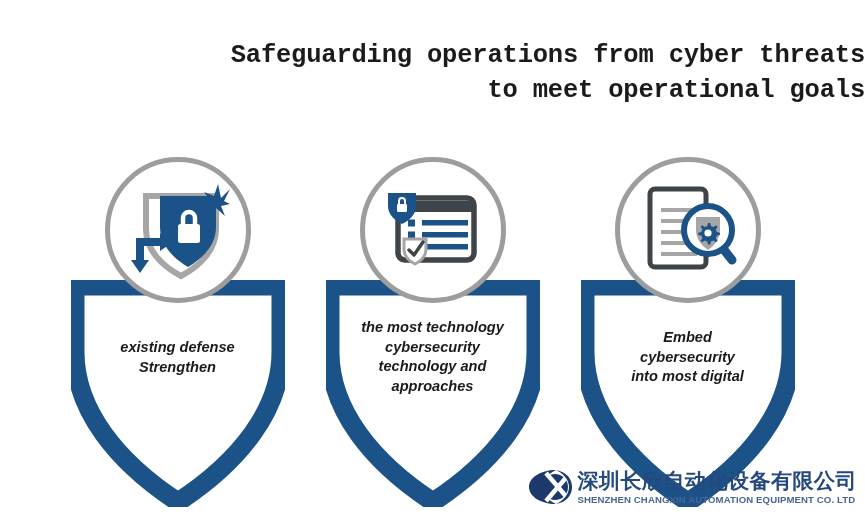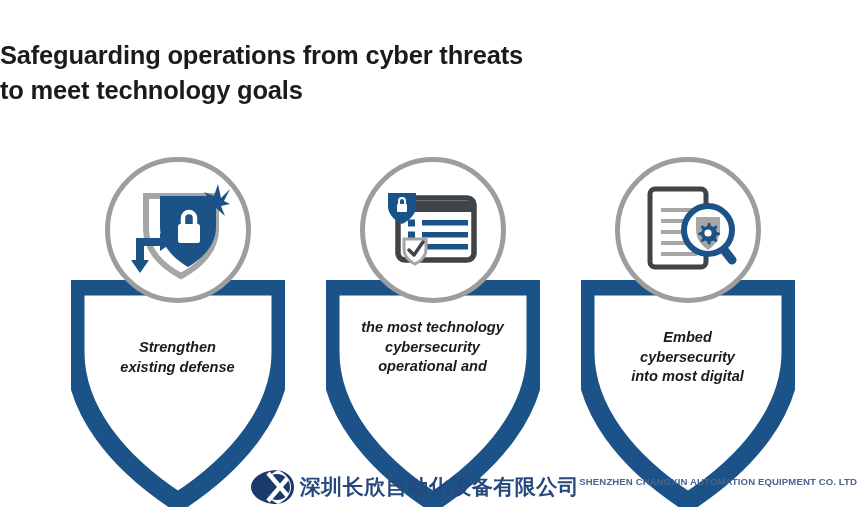--- a/index.html
+++ b/index.html
@@ -15,26 +15,27 @@
     font-family: "Liberation Sans", sans-serif;
     color: #1a1a1a;
   }
 
   
   .title {
     position: absolute;
     top: 38px;
     left: 0;
     width: 865px;
-    text-align: left;
+    text-align: right;
     font-size: 25.5px;
     font-weight: bold;
     line-height: 35px;
     letter-spacing: -0.2px;
     color: #1b1b1b;
+    font-family: Liberation Mono, monospace;
   }
   .title .line { display: block; }
 
   
   .cards {
     position: absolute;
     top: 157px;
     left: 0;
     width: 865px;
     height: 350px;
@@ -101,21 +102,21 @@
     position: absolute;
     right: 8px;
     bottom: 4px;
     height: 50px;
     display: flex;
     align-items: center;
     z-index: 6;
   }
   .logo-mark { width: 46px; height: 42px; margin-right: 6px; }
   .logo-mark svg { display: block; }
-  .logo-text { display: flex; flex-direction: row; justify-content: center; }
+  .logo-text { display: flex; flex-direction: column; justify-content: center; }
   .logo-cn {
     font-size: 21px;
     font-weight: bold;
     color: #25497d;
     letter-spacing: 0.5px;
     line-height: 24px;
   }
   .logo-en {
     font-size: 9.6px;
     font-weight: bold;
@@ -123,21 +124,21 @@
     letter-spacing: 0.1px;
     line-height: 12px;
     margin-top: 1px;
   }
 </style>
 </head>
 <body>
 
 <div class="title">
   <span class="line">Safeguarding operations from cyber threats</span>
-  <span class="line">to meet technology goals</span>
+  <span class="line">to meet operational goals</span>
 </div>
 
 <div class="cards">
 
   <div class="card card1">
     <div class="shield-wrap">
       <svg viewBox="0 0 214 227" xmlns="http://www.w3.org/2000/svg">
         <path d="M4 6 L4 72 C4 130 46 182 107 222 C168 182 210 130 210 72 L210 6 Z" fill="none" stroke="#1b5288" stroke-width="19" stroke-linejoin="miter"></path>
       </svg>
     </div>
@@ -151,22 +152,22 @@
         <rect x="52" y="44" width="22" height="19" rx="2.5" fill="#ffffff"></rect>
 
         <path d="M57 44 L57 38 A6 6 0 0 1 69 38 L69 44" fill="none" stroke="#ffffff" stroke-width="4.5"></path>
 
         <path d="M8 58 L34 58 L34 53 L47 62 L34 71 L34 66 L18 66 L18 80 L23 80 L14 93 L5 80 L10 80 L10 58 Z" fill="#1b5288"></path>
 
         <path d="M92 4 L95 18 L104 9 L98 21 L104 24 L95 26 L99 36 L90 28 L86 38 L85 26 L76 28 L84 20 L78 12 L88 16 Z" fill="#1b5288"></path>
       </svg>
     </div>
     <div class="card-text">
+      <span class="tline">existing defense</span>
       <span class="tline">Strengthen</span>
-      <span class="tline">existing defense</span>
     </div>
   </div>
 
   <div class="card card2">
     <div class="shield-wrap">
       <svg viewBox="0 0 214 227" xmlns="http://www.w3.org/2000/svg">
         <path d="M4 6 L4 72 C4 130 46 182 107 222 C168 182 210 130 210 72 L210 6 Z" fill="none" stroke="#1b5288" stroke-width="19" stroke-linejoin="miter"></path>
       </svg>
     </div>
     <div class="circle">
@@ -187,21 +188,22 @@
         <rect x="13" y="17" width="10" height="8" rx="1.2" fill="#ffffff"></rect>
         <path d="M15 17 L15 14 A3 3 0 0 1 21 14 L21 17" fill="none" stroke="#ffffff" stroke-width="2"></path>
 
         <path d="M20 52 L20 62 C20 69 25 74 31 77 C37 74 42 69 42 62 L42 52 Z" fill="#ffffff" stroke="#a6a6a6" stroke-width="3"></path>
         <path d="M25 63 L30 68 L39 55" fill="none" stroke="#3f4448" stroke-width="3.4" stroke-linecap="round" stroke-linejoin="round"></path>
       </svg>
     </div>
     <div class="card-text">
       <span class="tline">the most technology</span>
       <span class="tline">cybersecurity</span>
-      <span class="tline">operational and</span>
+      <span class="tline">technology and</span>
+      <span class="tline">approaches</span>
     </div>
   </div>
 
   <div class="card card3">
     <div class="shield-wrap">
       <svg viewBox="0 0 214 227" xmlns="http://www.w3.org/2000/svg">
         <path d="M4 6 L4 72 C4 130 46 182 107 222 C168 182 210 130 210 72 L210 6 Z" fill="none" stroke="#1b5288" stroke-width="19" stroke-linejoin="miter"></path>
       </svg>
     </div>
     <div class="circle">

